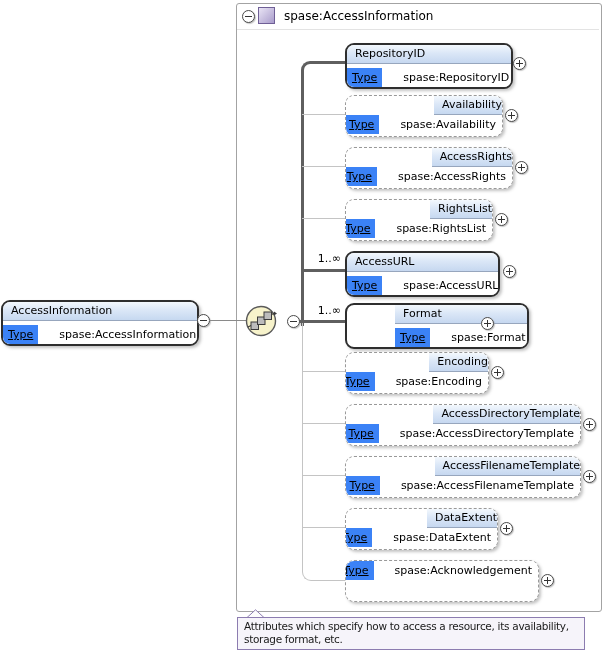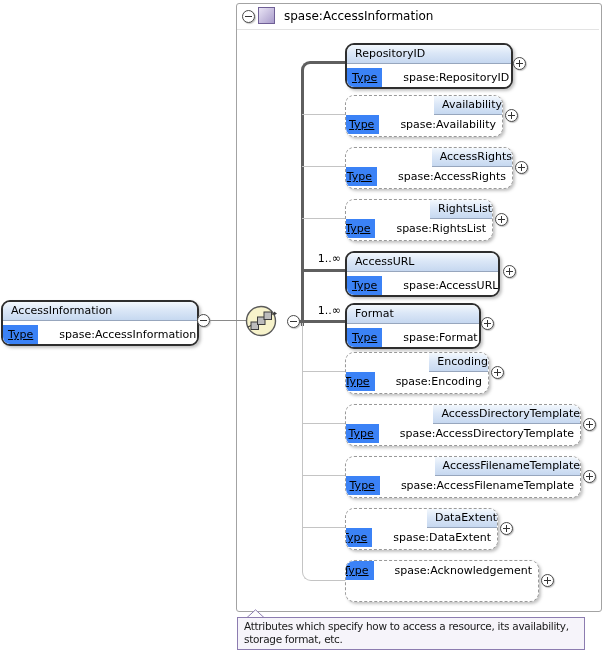--- a/index.html
+++ b/index.html
@@ -128,21 +128,21 @@
 
   <div class="ebox required" style="left:345px;top:251px;width:151px;height:42px;">
     <div class="ebox-name">AccessURL</div>
     <div class="ebox-type">
       <span class="type-label">Type</span>
       <span class="type-value">spase:AccessURL</span>
     </div>
   </div>
   <div class="pm plus" style="left:503px;top:265px;"></div>
 
-  <div class="ebox required" style="left:345px;top:303px;width:132px;height:42px;">
+  <div class="ebox required" style="left:345px;top:303px;width:132px;height:42px;padding-left:48px;">
     <div class="ebox-name">Format</div>
     <div class="ebox-type">
       <span class="type-label">Type</span>
       <span class="type-value">spase:Format</span>
     </div>
   </div>
   <div class="pm plus" style="left:481px;top:317px;"></div>
 
   <div class="ebox optional" style="left:345px;top:352px;width:142px;height:40px;">
     <div class="ebox-name">Encoding</div>

